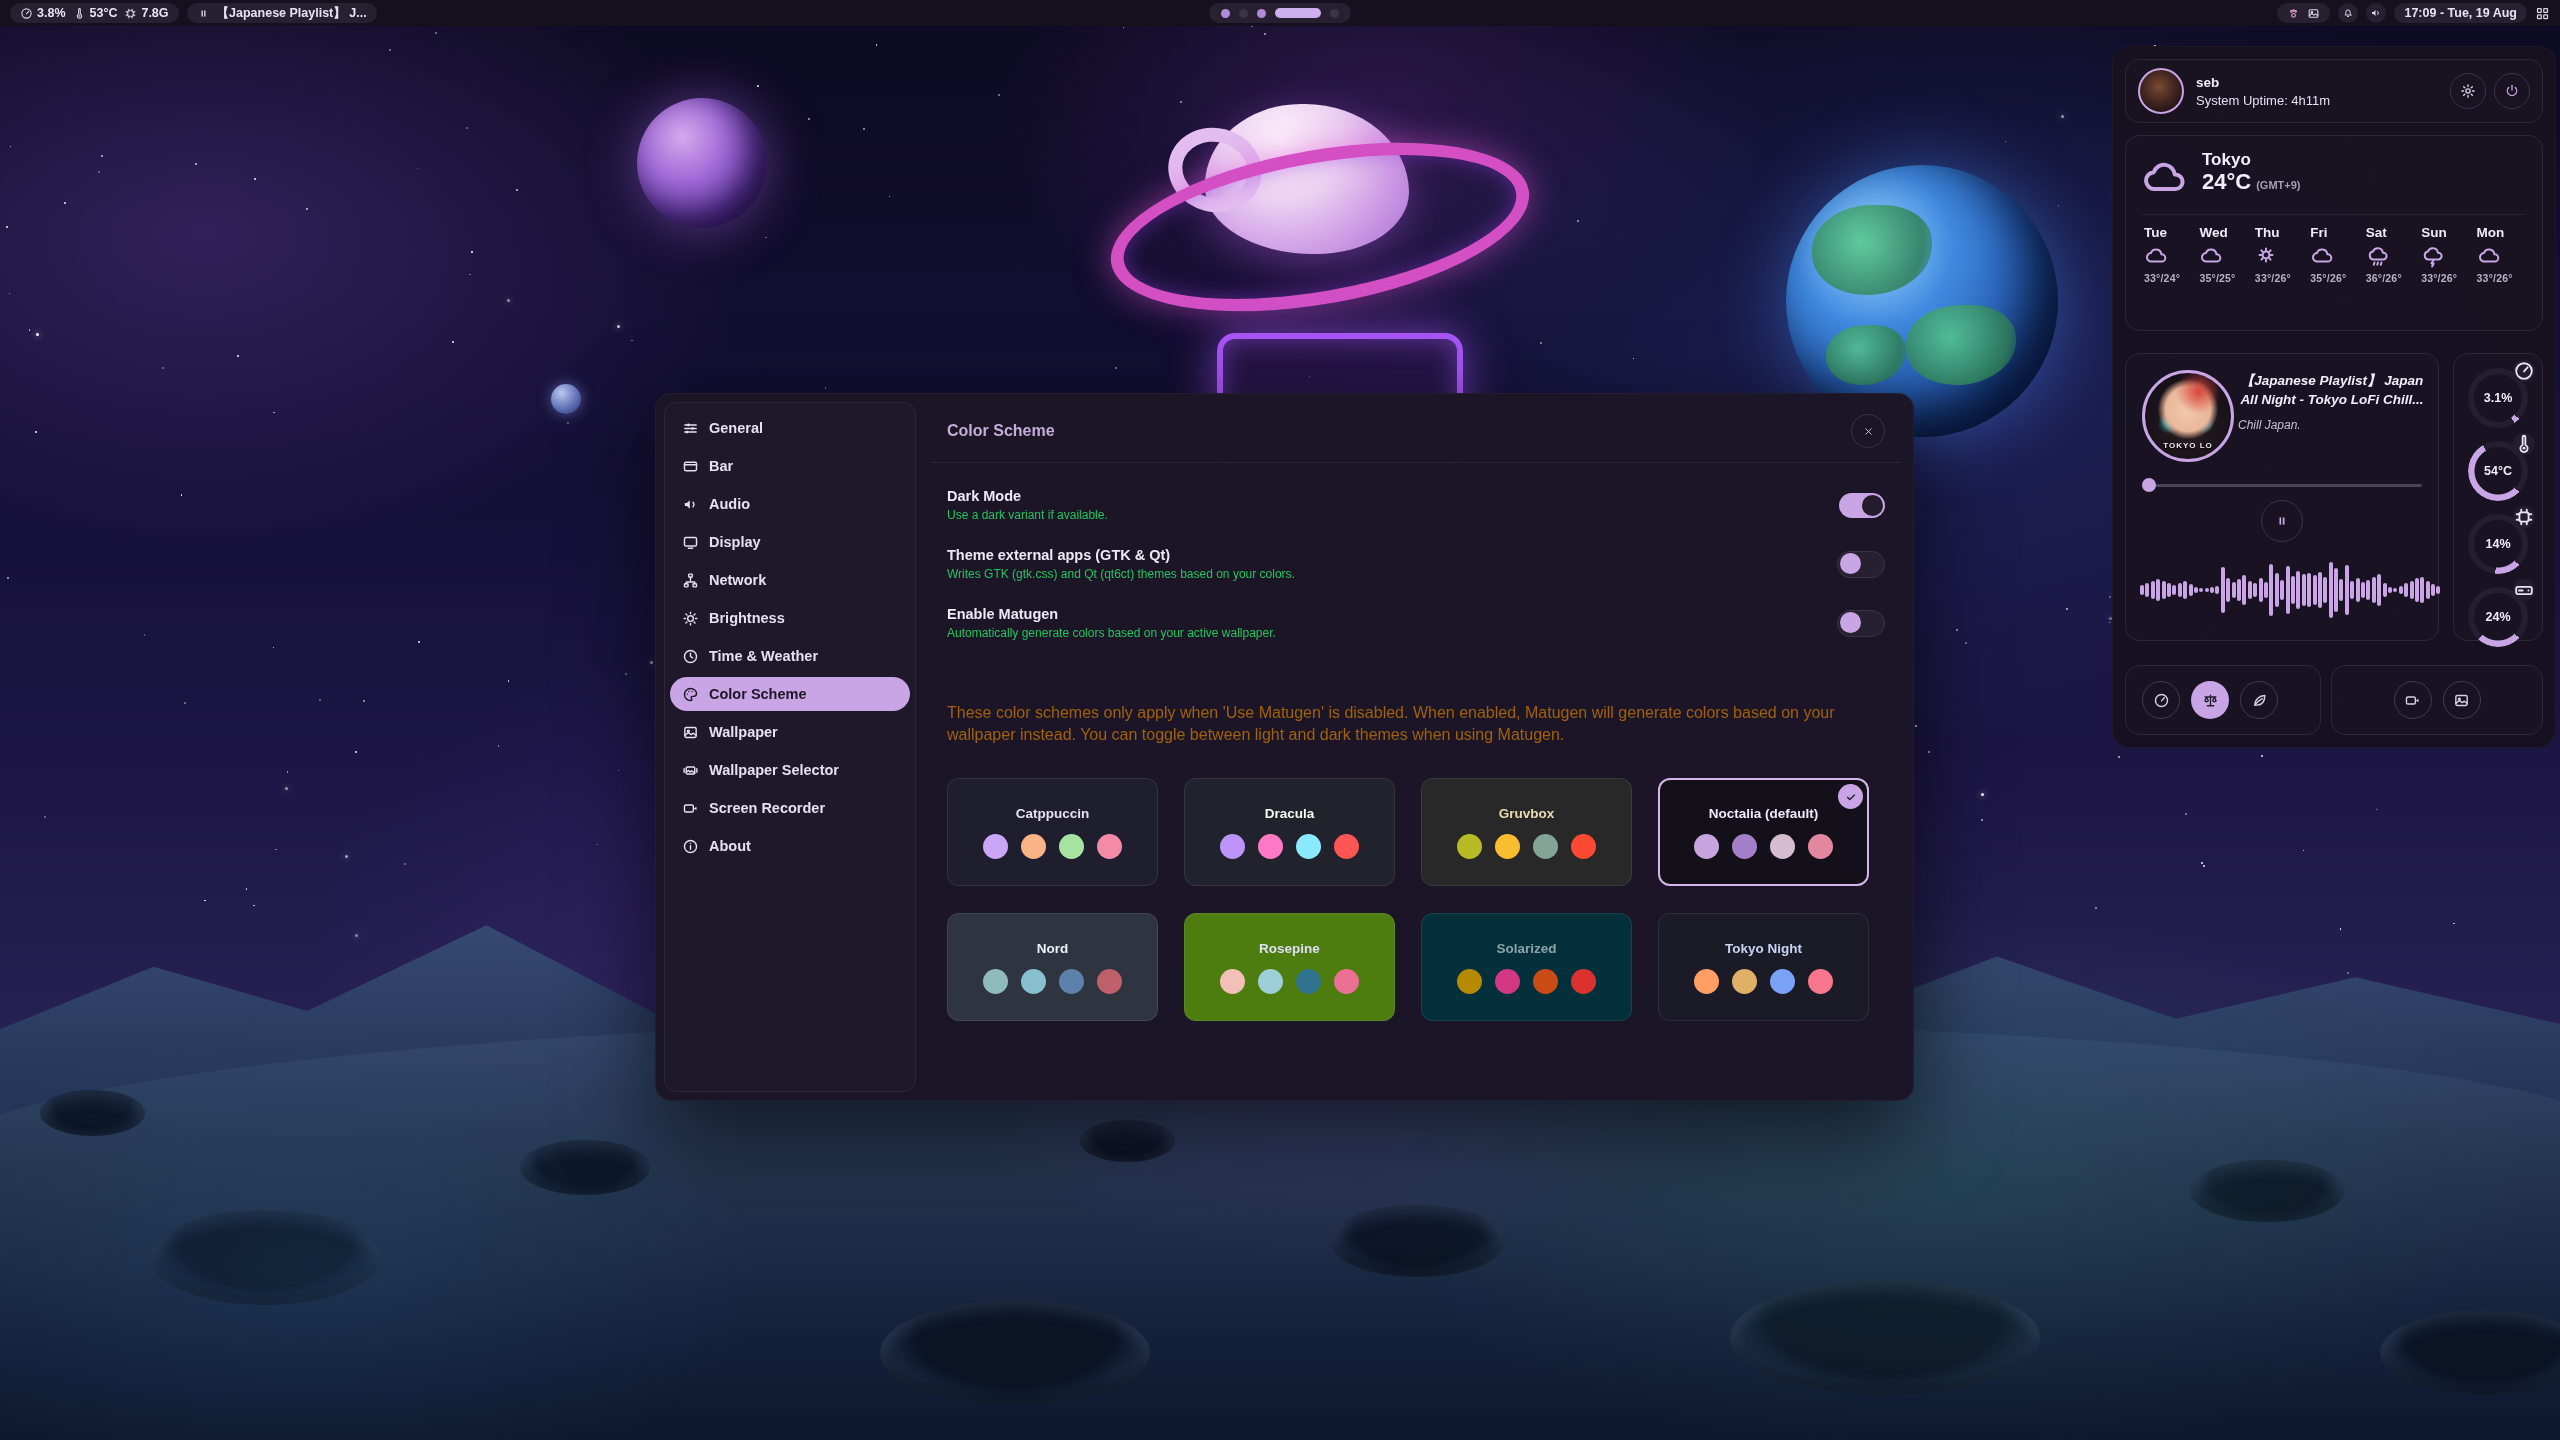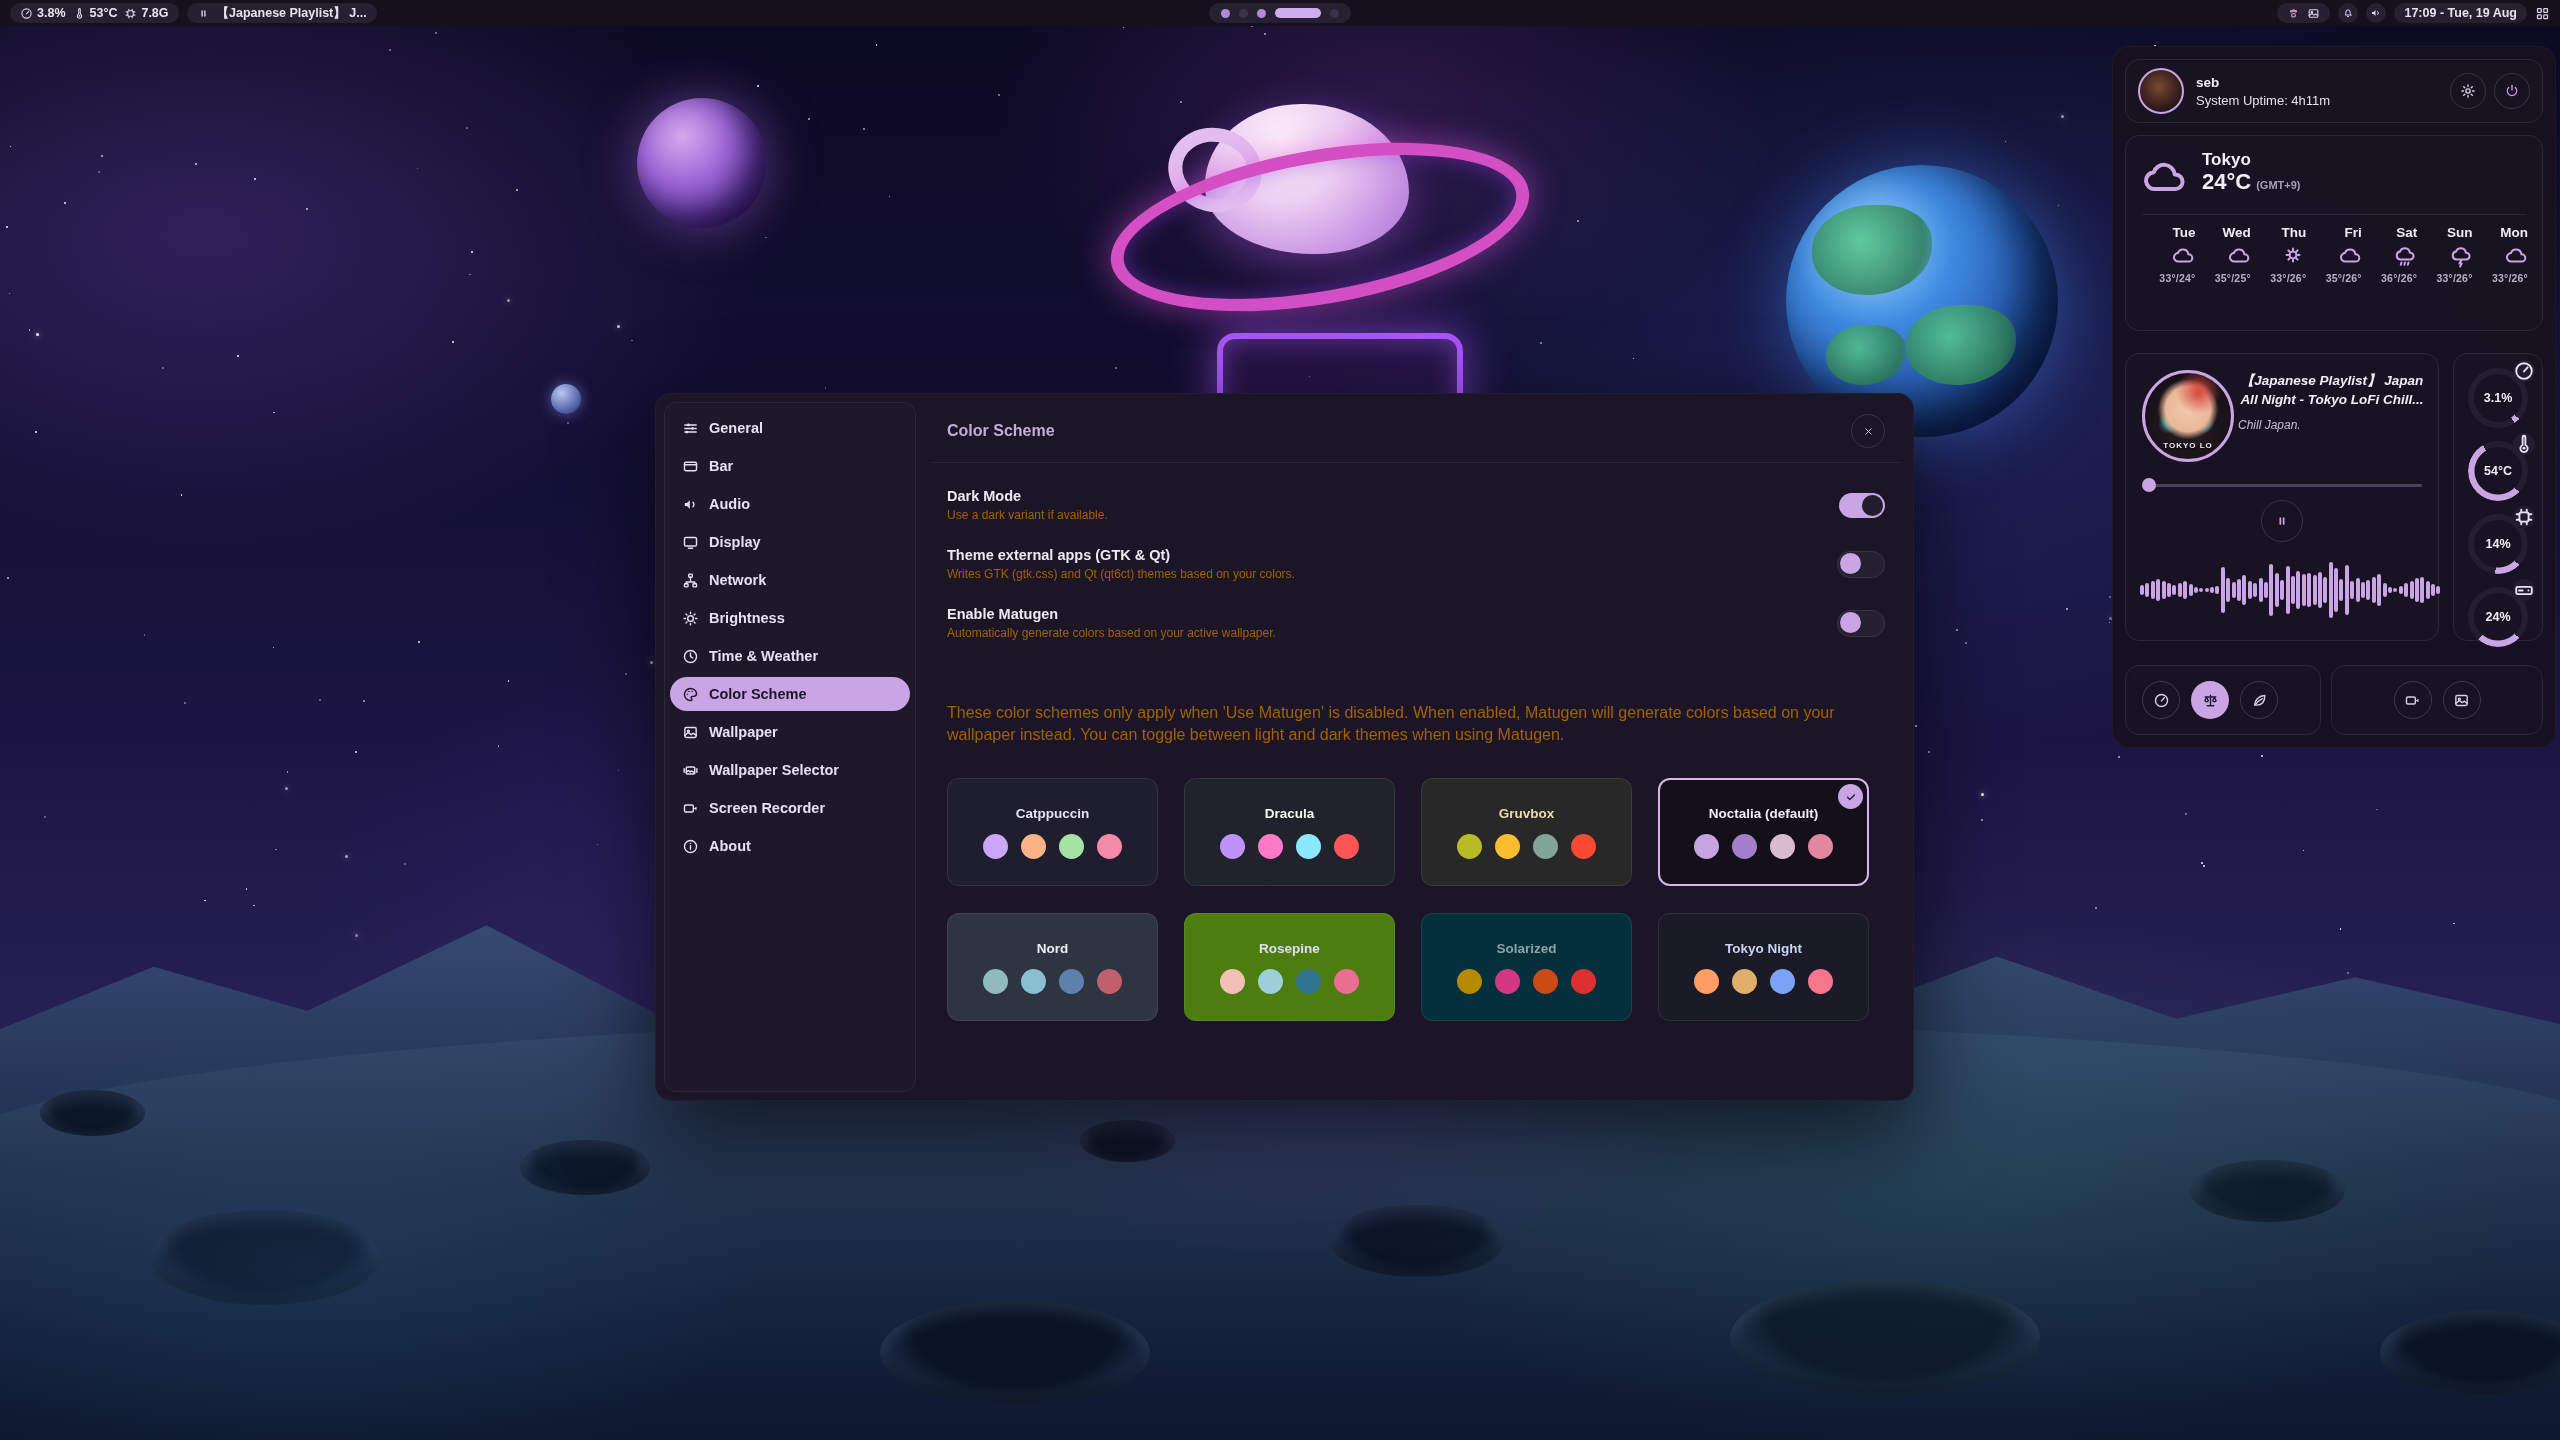--- a/index.html
+++ b/index.html
@@ -83,21 +83,21 @@
   .main{position:absolute;left:275px;top:12px;right:12px;bottom:12px;}
   .main-head{display:flex;align-items:center;justify-content:space-between;padding:8px 16px 0 16px;}
   .main-title{font-size:16px;font-weight:bold;color:#c3acd8;}
   .close-btn{width:32px;height:32px;border-radius:50%;border:1px solid #3a3347;display:flex;align-items:center;
     justify-content:center;color:#d3cade;}
   .close-btn .ic{width:11px;height:11px;display:inline-flex;}
   .close-btn svg{width:100%;height:100%;}
   .main-divider{height:1px;background:#2b2437;margin:14px 0 0 0;}
   .toggle-row{display:flex;align-items:center;justify-content:space-between;padding:0 16px;margin-top:25px;}
   .toggle-label{font-size:14.5px;font-weight:bold;color:#eee8f5;}
-  .toggle-desc{font-size:12px;color:#a16207;margin-top:4px;}
+  .toggle-desc{font-size:12px;color:#22c55e;margin-top:4px;}
   .switch{width:46px;height:25px;border-radius:13px;position:relative;flex:none;}
   .switch.on{background:#c9a5e5;}
   .switch.off{background:#262031;border:1px solid #3a3347;}
   .knob{position:absolute;top:2px;width:21px;height:21px;border-radius:50%;}
   .switch.on .knob{right:2px;background:#221c2c;}
   .switch.off .knob{left:2px;top:1.5px;background:#c9a5e5;}
   .schemes-head{margin:62px 16px 0 16px;}
   .schemes-title{font-size:15px;font-weight:bold;color:#eee8f5;}
   .schemes-desc{font-size:16px;color:#a16207;margin-top:20px;max-width:920px;line-height:1.35;}
   .grid{position:absolute;left:16px;top:372px;display:grid;grid-template-columns:repeat(4,211px);
@@ -128,21 +128,21 @@
   .round-btn svg{width:100%;height:100%;}
   .weather-card{left:12px;top:88px;width:418px;height:196px;padding:14px;}
   .weather-top{display:flex;align-items:flex-start;gap:14px;}
   .weather-cloud{width:48px;height:48px;color:#c9a5e5;margin-top:4px;}
   .weather-cloud svg{width:100%;height:100%;}
   .weather-city{font-size:17px;font-weight:800;color:#f4eefa;}
   .weather-temp{font-size:22px;font-weight:800;color:#f4eefa;line-height:1.05;}
   .weather-tz{font-size:11px;font-weight:bold;color:#a79fb3;margin-left:5px;}
   .weather-div{height:1px;background:#2b2437;margin:12px 2px 10px 2px;}
   .days{display:grid;grid-template-columns:repeat(7,1fr);}
-  .day{display:flex;flex-direction:column;align-items:flex-end;gap:4px;padding-left:4px;}
+  .day{display:flex;flex-direction:column;align-items:flex-start;gap:4px;padding-left:4px;}
   .day-name{font-size:13.5px;font-weight:bold;color:#f0eaf6;}
   .day-ic{width:24px;height:24px;color:#c9a5e5;display:inline-flex;}
   .day-ic svg{width:100%;height:100%;}
   .day-temps{font-size:10.5px;font-weight:bold;color:#b9b1c6;letter-spacing:.2px;}
   .media-card{left:12px;top:306px;width:314px;height:288px;}
   .album{position:absolute;left:16px;top:16px;width:86px;height:86px;border-radius:50%;border:3px solid #c9a5e5;
     background:
       radial-gradient(circle at 62% 22%, #d8453a 0%, transparent 26%),
       radial-gradient(circle at 50% 42%, #f2c9ae 0%, #eab799 34%, transparent 46%),
       radial-gradient(circle at 28% 58%, #35b8c8 0%, transparent 14%),

